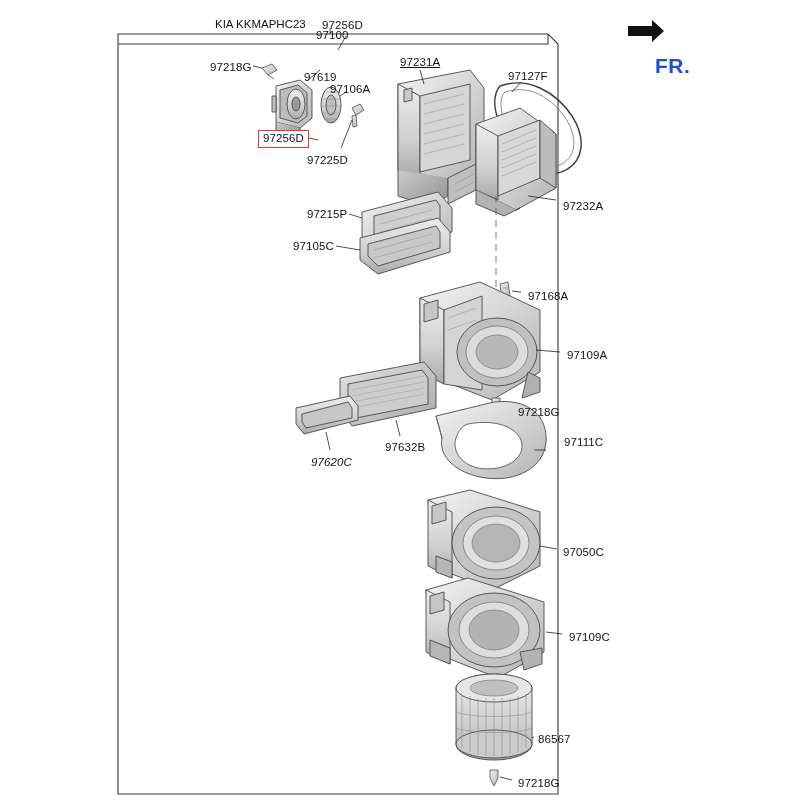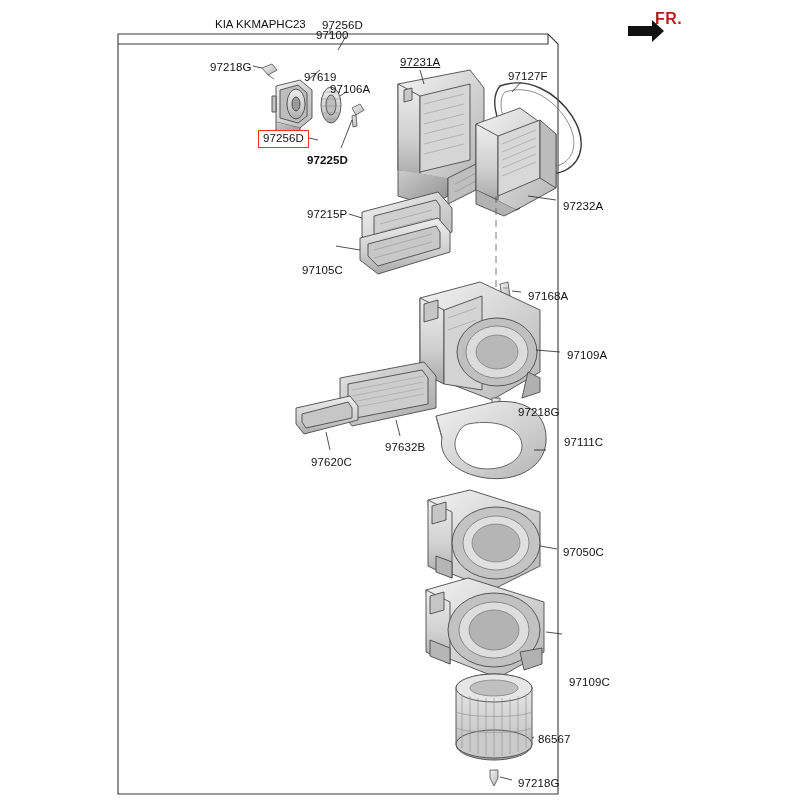--- a/index.html
+++ b/index.html
@@ -42,24 +42,25 @@
     background: #ffffff;
   }
   .title-label {
     position: absolute;
     font-size: 11.5px;
     color: #111111;
     white-space: nowrap;
   }
   .fr-label {
     position: absolute;
-    font-size: 16px;
+    font-size: 21px;
     font-weight: bold;
-    color: #b91c1c;
+    color: #1d4ed8;
     letter-spacing: 0.5px;
+    margin-top: 44px;
   }
 </style>
 </head>
 <body>
 
 <div id="stage">
 
   <svg class="svg-layer" viewBox="0 0 800 800" xmlns="http://www.w3.org/2000/svg">
     <defs>
       <linearGradient id="gMetal" x1="0" y1="0" x2="1" y2="1">
@@ -294,28 +295,28 @@
   <div class="fr-label" style="left:655px; top:10px;">FR.</div>
 
   <div class="label" style="left:322px; top:19px;">97256D</div>
   <div class="label" style="left:316px; top:29px;">97100</div>
   <div class="label" style="left:210px; top:61px;">97218G</div>
   <div class="label" style="left:304px; top:71px;">97619</div>
   <div class="label" style="left:400px; top:56px;text-decoration:underline;">97231A</div>
   <div class="label" style="left:508px; top:70px;">97127F</div>
   <div class="label" style="left:330px; top:83px;">97106A</div>
   <div class="label highlight" style="left:258px; top:130px;">97256D</div>
-  <div class="label" style="left:307px; top:154px;font-weight:bold;">97225D</div>
+  <div class="label" style="left:307px; top:154px;">97225D</div>
   <div class="label" style="left:563px; top:200px;">97232A</div>
   <div class="label" style="left:307px; top:208px;">97215P</div>
-  <div class="label" style="left:302px; top:240px;margin-top:24px;">97105C</div>
+  <div class="label" style="left:293px; top:240px;">97105C</div>
   <div class="label" style="left:528px; top:290px;">97168A</div>
   <div class="label" style="left:567px; top:349px;">97109A</div>
   <div class="label" style="left:518px; top:406px;">97218G</div>
   <div class="label" style="left:552px; top:436px;margin-left:12px;">97111C</div>
   <div class="label" style="left:385px; top:441px;">97632B</div>
-  <div class="label" style="left:311px; top:456px;">97620C</div>
+  <div class="label" style="left:311px; top:456px;font-style:italic;">97620C</div>
   <div class="label" style="left:563px; top:546px;text-align:right;">97050C</div>
-  <div class="label" style="left:569px; top:631px;margin-top:45px;">97109C</div>
+  <div class="label" style="left:569px; top:631px;">97109C</div>
   <div class="label" style="left:538px; top:733px;">86567</div>
   <div class="label" style="left:518px; top:777px;">97218G</div>
 
 </div>
 
 </body></html>

